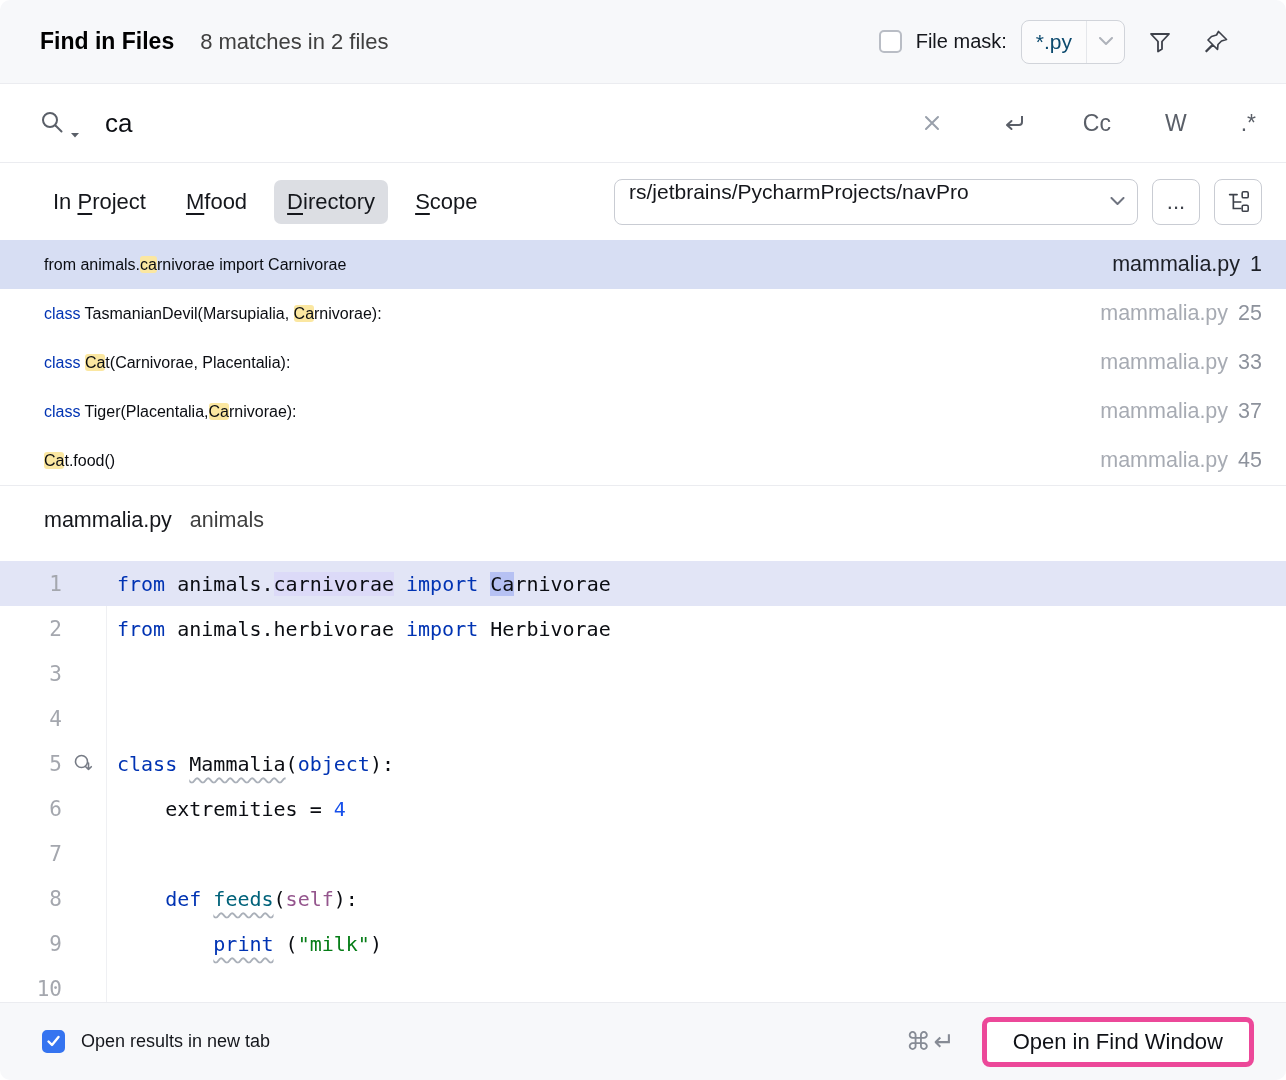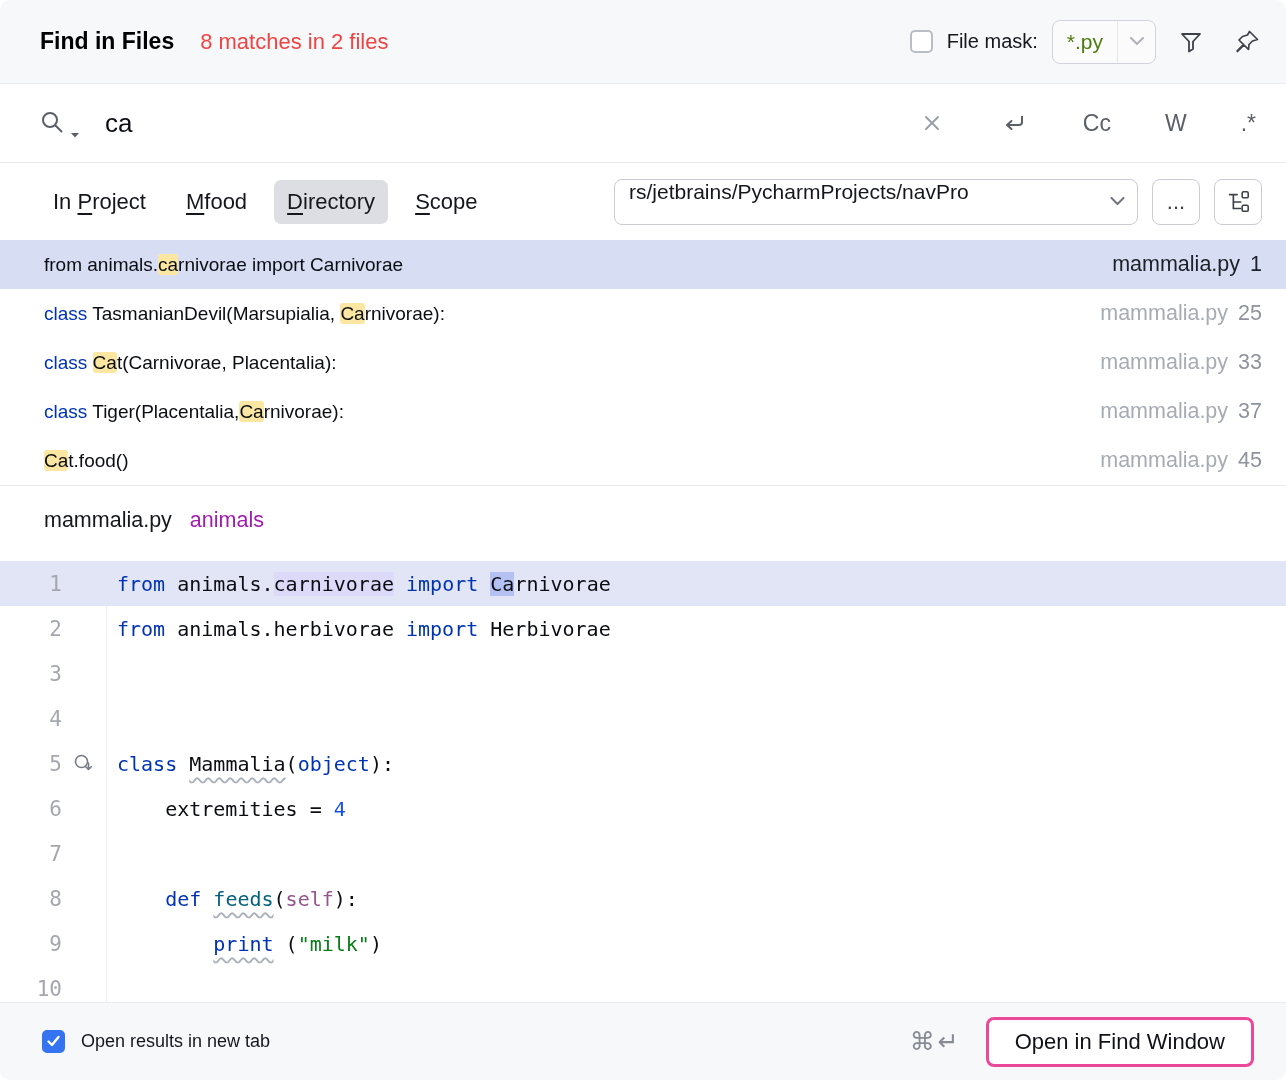--- a/index.html
+++ b/index.html
@@ -1,28 +1,28 @@
 <!DOCTYPE html>
 <html><head>
 <meta charset="utf-8">
 <style>
   * { margin:0; padding:0; box-sizing:border-box; }
   html,body { width:1286px; height:1080px; background:#fff; font-family:"Liberation Sans",sans-serif; color:#111318; }
   .window { width:1286px; height:1080px; display:flex; flex-direction:column; background:#fff; border-radius:10px; overflow:hidden; }
 
   
-  .topbar { flex:0 0 84px; background:#f7f8fa; border-bottom:1px solid #ebecf0; display:flex; align-items:center; padding:0 18px 0 40px; }
+  .topbar { flex:0 0 84px; background:#f7f8fa; border-bottom:1px solid #ebecf0; display:flex; align-items:center; padding:0 49px 0 40px; }
   .title { font-weight:700; font-size:23px; color:#000; }
-  .summary { color:#ef4444; font-size:22px; margin-left:26px; }
+  .summary { color:#404040; font-size:22px; margin-left:26px; }
   .topspacer { flex:1; }
   .checkbox { width:23px; height:23px; border:2px solid #b9bdc5; border-radius:5px; background:#fff; display:inline-flex; align-items:center; justify-content:center; flex:0 0 auto; }
   .checkbox.checked { background:#3574f0; border-color:#3574f0; }
   .fm-label { font-size:20px; margin:0 14px; color:#15171c; }
   .combo { height:44px; border:1px solid #d1d4da; border-radius:8px; background:#fbfbfc; display:flex; align-items:center; overflow:hidden; }
-  .combo .val { padding:0 14px; font-size:21px; color:#4d7c0f; min-width:58px; }
+  .combo .val { padding:0 14px; font-size:21px; color:#0c4a6e; min-width:58px; }
   .combo .chev { width:38px; align-self:stretch; display:flex; align-items:center; justify-content:center; border-left:1px solid #e5e7eb; }
   .iconbtn { display:inline-flex; align-items:center; justify-content:center; width:42px; height:42px; border-radius:6px; }
   .topbar .iconbtn { margin-left:14px; }
 
   
   .searchrow { flex:0 0 79px; border-bottom:1px solid #ebecf0; display:flex; align-items:center; padding:0 30px 0 38px; background:#fff; }
   .search-icon-wrap { display:flex; align-items:flex-end; gap:3px; margin-right:26px; }
   .search-input { border:none; outline:none; flex:1; font-size:26px; color:#0b0d12; font-family:"Liberation Sans",sans-serif; background:transparent; }
   .search-tools { display:flex; align-items:center; gap:54px; }
   .tooltext { color:#5a5f68; font-size:23px; }
@@ -34,54 +34,54 @@
   .mn { text-decoration:underline; text-underline-offset:4px; }
   .path-combo { margin-left:auto; width:524px; height:46px; border:1px solid #c9ccd3; border-radius:8px; display:flex; align-items:flex-start; overflow:hidden; background:#fff; }
   .path-combo .pval { flex:1; font-size:21px; padding:0 2px 0 14px; white-space:nowrap; overflow:hidden; color:#15171c; }
   .path-combo .chev { width:40px; align-self:stretch; display:flex; align-items:center; justify-content:center; }
   .sq-btn { width:48px; height:46px; border:1px solid #c9ccd3; border-radius:8px; margin-left:14px; display:flex; align-items:center; justify-content:center; font-size:22px; color:#3d414a; background:#fff; }
 
   
   .results { flex:0 0 auto; }
   .result-row { height:49px; display:flex; align-items:center; padding:0 24px 0 44px; }
   .result-row.selected { background:#d7def3; }
-  .rtext { white-space:pre; font-size:19px; color:#0b0d12; }
+  .rtext { white-space:pre; font-size:16px; color:#0b0d12; }
   .rmeta { margin-left:auto; display:flex; gap:10px; font-size:21.5px; white-space:nowrap; }
   .rfile { color:#a7abb3; } .rline { color:#8d929c; }
   .result-row.selected .rfile, .result-row.selected .rline { color:#1d2027; }
 
   .s-kw { color:#0033b3; }
   .s-plain { color:inherit; }
   .s-match { background:#fbe7a1; border-radius:3px; }
   .s-usage { background:#dcdaf8; }
   .s-sel { background:#b6c1f3; }
   .s-str { color:#067d17; }
   .s-num { color:#1750eb; }
   .s-self { color:#94558d; }
   .s-func { color:#00627a; }
   .s-typo { text-decoration-line:underline; text-decoration-style:wavy; text-decoration-color:#aab0b9; text-decoration-thickness:1.5px; text-underline-offset:6px; }
 
   
   .preview-header { flex:0 0 70px; display:flex; align-items:center; gap:18px; padding:0 44px; border-top:1px solid #ebecf0; background:#fff; }
   .pfile { font-size:21.5px; color:#15171c; }
-  .ppkg { font-size:21.5px; color:#a21caf; }
+  .ppkg { font-size:21.5px; color:#404040; }
 
   .code { flex:1 1 auto; overflow:hidden; padding-top:6px; font-family:"DejaVu Sans Mono","Liberation Mono",monospace; }
   .code-line { height:45px; display:flex; align-items:stretch; }
   .code-line.hl { background:#e2e5f6; }
   .ln { flex:0 0 62px; text-align:right; color:#a4a7ae; font-size:21px; display:flex; align-items:center; justify-content:flex-end; }
   .gut { flex:0 0 44px; display:flex; align-items:center; justify-content:center; }
   .ct { white-space:pre; font-size:20px; color:#0b0d12; border-left:1px solid #eff0f3; padding-left:10px; display:flex; align-items:center; }
   .code-line.hl .ct { border-left-color:transparent; }
 
   
   .footer { flex:0 0 78px; background:#f7f8fa; border-top:1px solid #ebecf0; display:flex; align-items:center; padding:0 32px 0 42px; }
   .footer-label { font-size:18px; margin-left:16px; color:#15171c; }
   .shortcut { margin-left:auto; color:#868b95; font-size:25px; letter-spacing:3px; font-family:"DejaVu Sans",sans-serif; }
-  .open-btn { margin-left:24px; height:50px; padding:0 26px; border:3px solid #ec4899; border-radius:8px; background:#fff; font-size:22px; color:#101217; font-family:"Liberation Sans",sans-serif; }
+  .open-btn { margin-left:24px; height:50px; padding:0 26px; border:5px solid #ec4899; border-radius:8px; background:#fff; font-size:22px; color:#101217; font-family:"Liberation Sans",sans-serif; }
 </style>
 </head>
 <body>
 
 <div class="window">
 
   <header class="topbar">
     <span class="title">Find in Files</span>
     <span class="summary">8 matches in 2 files</span>
     <span class="topspacer"></span>

